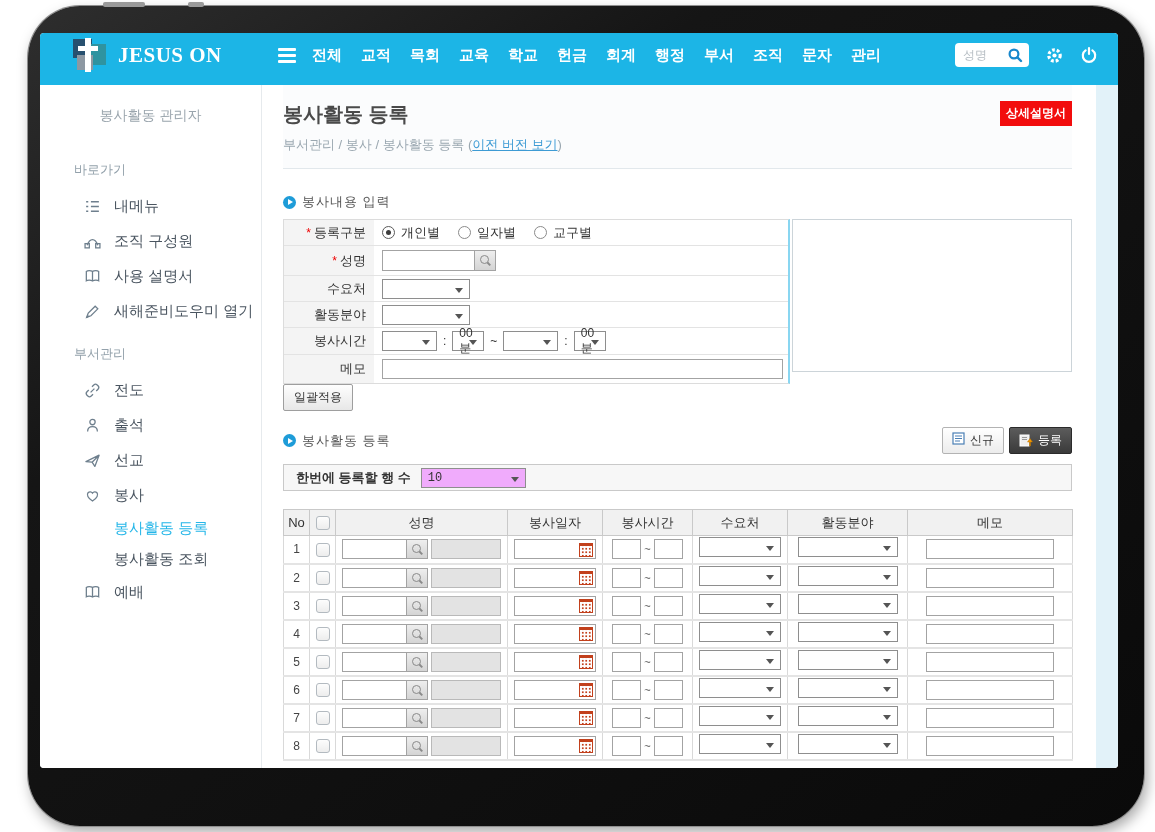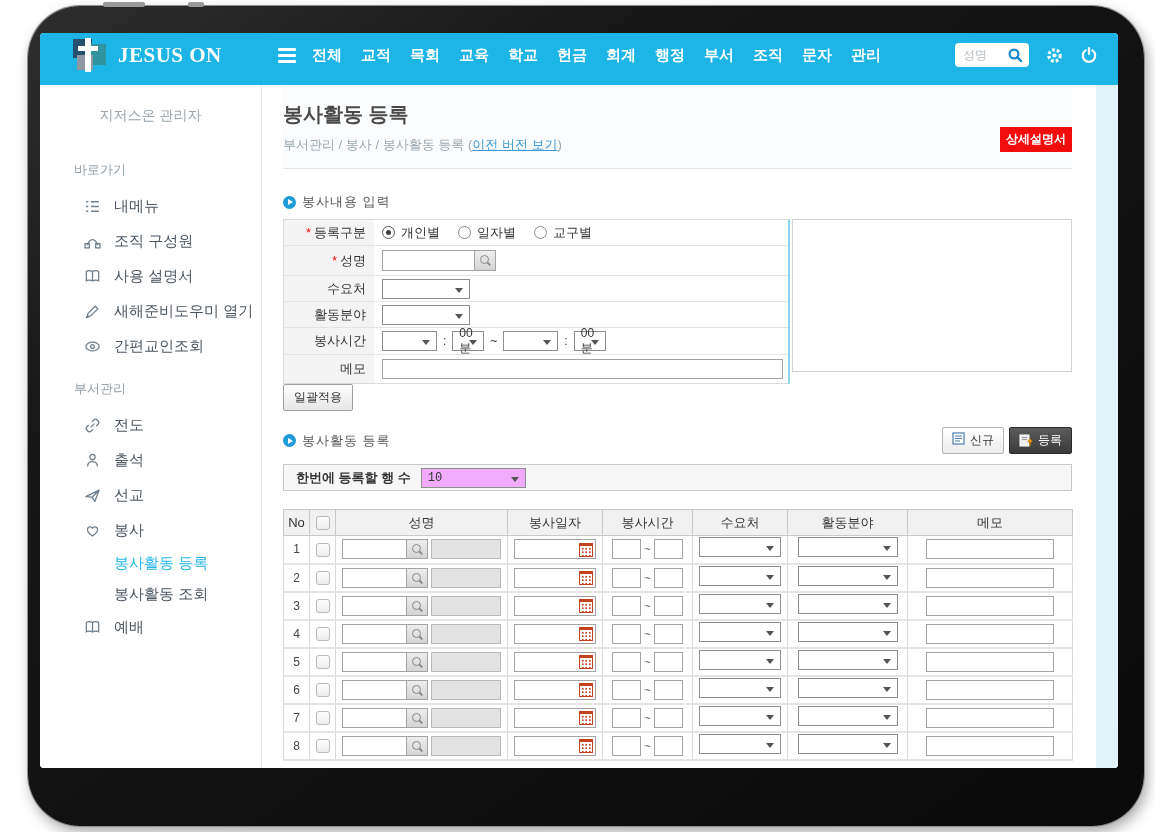--- a/index.html
+++ b/index.html
@@ -53,21 +53,21 @@
   .main { flex:1; position:relative; background:#fff; padding:0 0 0 21px; }
   .main-strip { position:absolute; right:0; top:0; bottom:0; width:22px; background:#e2f2f9; }
   .content { width:789px; }
 
   
   .title-area { position:relative; padding-top:16px; background:#fbfcfd; }
   .page-title { font-size:20px; font-weight:bold; color:#4a4a4a; }
   .breadcrumb { margin-top:8px; font-size:13px; color:#9aa7b0; padding-bottom:14px; border-bottom:1px solid #e2e8ec; }
   .breadcrumb a { color:#3d9bd4; text-decoration:underline; cursor:pointer; }
   .manual-badge { position:absolute; right:0; top:16px; background:#f20d0d; color:#fff; font-size:12px; font-weight:bold;
-    padding:4px 6px; cursor:pointer;margin-top:26px; }
+    padding:4px 6px; cursor:pointer; }
 
   
   .sec-hd { display:flex; align-items:center; gap:6px; margin-top:24px; }
   .bullet { width:13px; height:13px; border-radius:50%; background:#1e9cd8; position:relative; flex:0 0 13px; }
   .bullet::after { content:""; position:absolute; left:5px; top:3.5px; border-left:5px solid #fff; border-top:3px solid transparent; border-bottom:3px solid transparent; }
   .sec-title { font-size:13px; color:#555; letter-spacing:1px; }
 
   
   .form-wrap { display:flex; margin-top:8px; align-items:flex-start; }
   .form-tbl { width:507px; border:1px solid #dcdcdc; border-right:2px solid #89d6f1; }
@@ -199,21 +199,21 @@
               <path d="M9 2v6" stroke="#fff" stroke-width="2.2" stroke-linecap="round"></path>
               <path d="M5.6 4.4a6.2 6.2 0 1 0 6.8 0" fill="none" stroke="#fff" stroke-width="2.2" stroke-linecap="round"></path>
             </svg>
         </span>
       </div>
     </header>
 
     <div class="app-body">
 
       <aside class="sidebar">
-        <div class="sb-admin">지저스온 관리자</div>
+        <div class="sb-admin">봉사활동 관리자</div>
 
         <div class="sb-sec">바로가기</div>
         <div class="sb-item">
           <svg width="17" height="17" viewBox="0 0 16 16">
               <g stroke="#6e7f8d" stroke-width="1.4">
                 <path d="M2 3.5h2M6.5 3.5H14M2 8h2M6.5 8H14M2 12.5h2M6.5 12.5H14"></path>
               </g>
             </svg>
           <span>내메뉴</span>
         </div>
@@ -230,27 +230,20 @@
               <path d="M8 3.2 C6.4 2.2, 3.4 2.2, 2.2 3.2 V12 C3.4 11.2, 6.4 11.2, 8 12.2 C9.6 11.2, 12.6 11.2, 13.8 12 V3.2 C12.6 2.2, 9.6 2.2, 8 3.2 Z M8 3.2 V12.2" fill="none" stroke="#6e7f8d" stroke-width="1.2"></path>
             </svg>
           <span>사용 설명서</span>
         </div>
         <div class="sb-item">
           <svg width="17" height="17" viewBox="0 0 16 16">
               <path d="M2.5 13.5 L4 9.5 L10.5 3 L13 5.5 L6.5 12 Z" fill="none" stroke="#6e7f8d" stroke-width="1.2"></path>
               <path d="M2.5 13.5 L5 12" stroke="#6e7f8d" stroke-width="1.2"></path>
             </svg>
           <span>새해준비도우미 열기</span>
-        </div>
-        <div class="sb-item">
-          <svg width="17" height="17" viewBox="0 0 16 16">
-              <ellipse cx="8" cy="8" rx="6.3" ry="4.1" fill="none" stroke="#6e7f8d" stroke-width="1.2"></ellipse>
-              <circle cx="8" cy="8" r="1.8" fill="none" stroke="#6e7f8d" stroke-width="1.2"></circle>
-            </svg>
-          <span>간편교인조회</span>
         </div>
 
         <div class="sb-gap"></div>
         <div class="sb-sec">부서관리</div>
         <div class="sb-item">
           <svg width="17" height="17" viewBox="0 0 16 16">
               <path d="M6.2 9.8 L9.8 6.2" stroke="#6e7f8d" stroke-width="1.2"></path>
               <path d="M7.5 4.5 l1.7-1.7 a2.3 2.3 0 0 1 3.2 0 l.8.8 a2.3 2.3 0 0 1 0 3.2 L11.5 8.5 M8.5 11.5 l-1.7 1.7 a2.3 2.3 0 0 1 -3.2 0 l-.8-.8 a2.3 2.3 0 0 1 0-3.2 L4.5 7.5" fill="none" stroke="#6e7f8d" stroke-width="1.2"></path>
             </svg>
           <span>전도</span>

